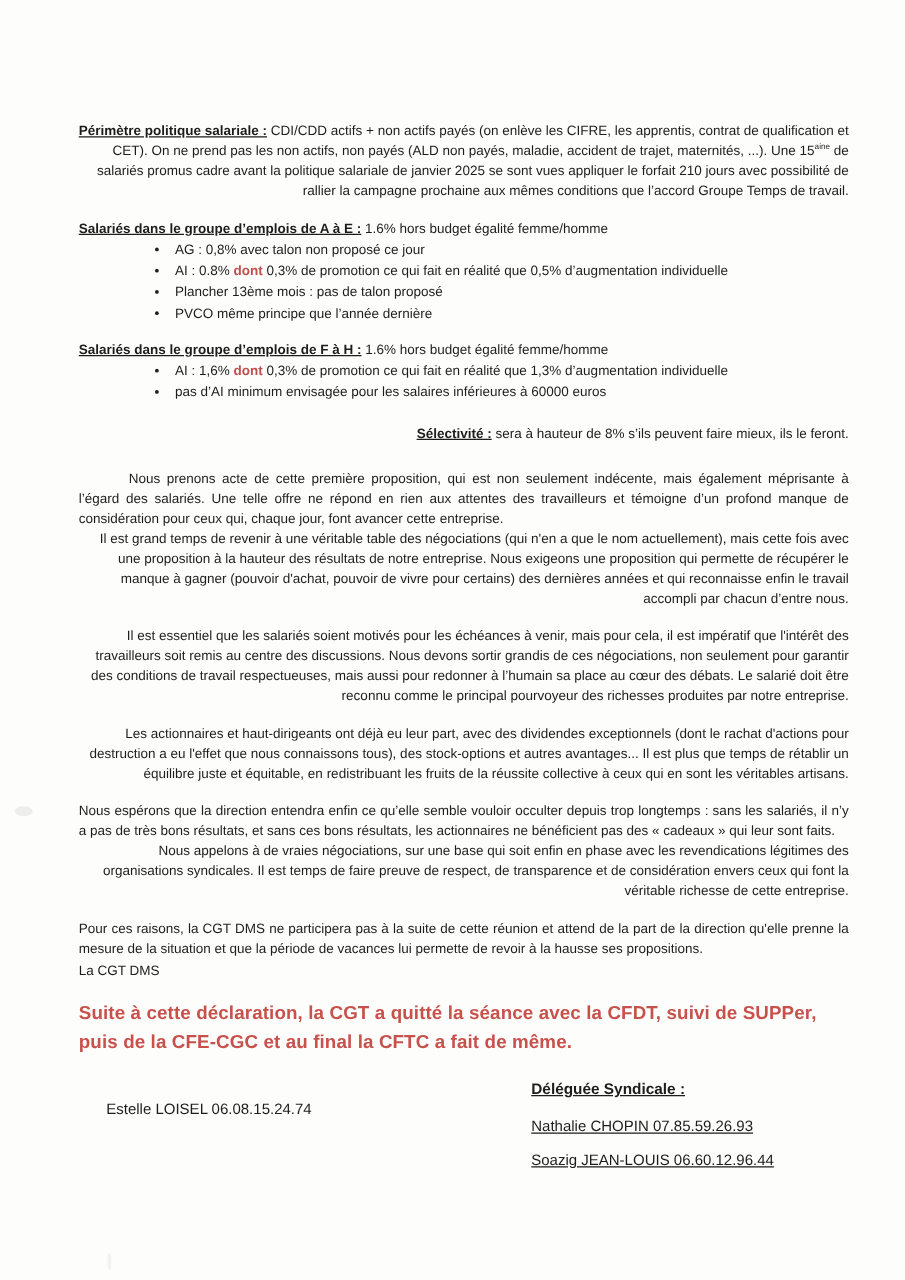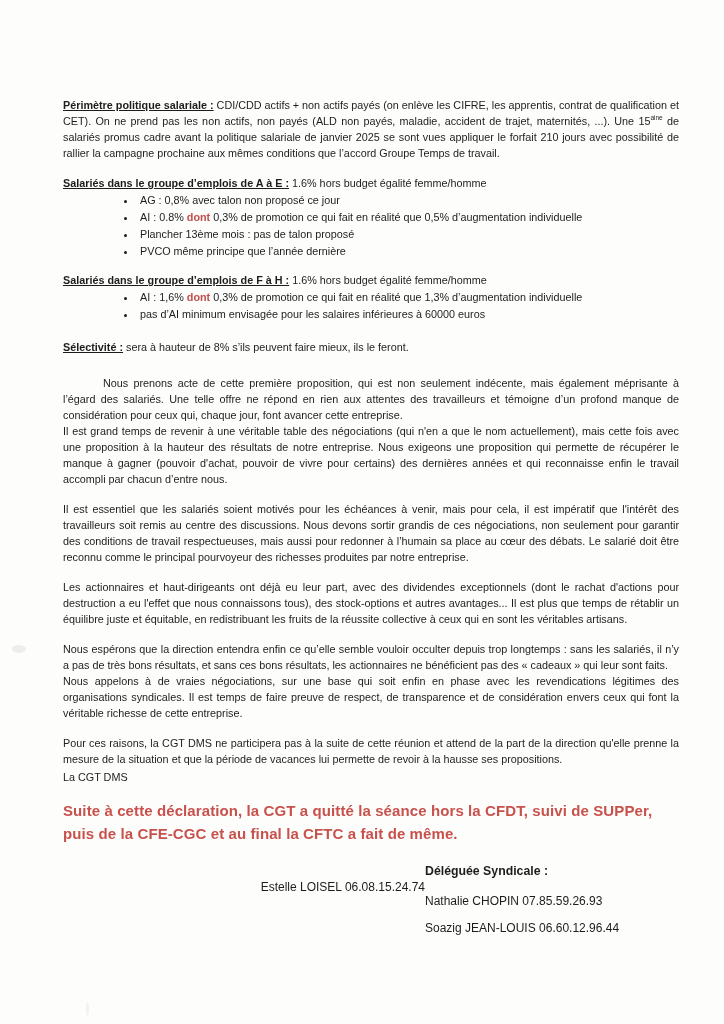--- a/index.html
+++ b/index.html
@@ -15,37 +15,37 @@
     line-height:16px;
     color:#1d1d1d;
     overflow:hidden;
   }
   .justify{text-align:justify;}
   p{margin:0;}
   .bold{font-weight:700;}
   .underline{text-decoration:underline;margin-top:40px;}
   .red{color:#c0504d;}
   sup.sup{font-size:6.5px;vertical-align:super;line-height:0;}
-  .gap-b{margin-bottom:14px;}
+  .gap-b{margin-bottom:14px;text-align:right;}
   .heading-row{padding-left:88px;margin:12px 0 14px 0;font-weight:700;}
   .heading-title{margin-left:24px;text-decoration:underline;}
   ul.bullets{list-style:disc;margin:1px 0 12px 0;padding-left:74px;}
   ul.bullets li{padding-left:3px;line-height:17px;}
   .first-indent{text-indent:40px;}
   .signature{text-align:left;margin:2px 22px 10px 0;}
   .aftermath{
     color:#c8514c;font-weight:700;font-size:15px;line-height:23px;
     margin:14px 0 18px 0;letter-spacing:.1px;
   }
   .contacts{display:flex;padding-left:22px;font-size:12.3px;line-height:16px;}
   .contacts .col-left{width:340px;flex:none;}
-  .contacts .col-right{flex:1;}
+  .contacts .col-right{flex:1;text-decoration:underline;}
   .contact-label{font-weight:700;}
   .contact-name{font-weight:400;font-size:12px;margin-top:16px;}
-  .col-left .contact-name{text-align:right;}
+  .col-left .contact-name{}
   .col-right .contact-name{margin-top:14px;}
   .col-right .contact-name + .contact-name{margin-top:11px;}
   
   .artifact{position:absolute;background:#d9d9d6;border-radius:50%;opacity:.45;pointer-events:none;}
   .a1{left:12px;top:645px;width:14px;height:8px;}
   .a2{left:86px;top:1002px;width:3px;height:14px;opacity:.3;}
 </style>
 </head>
 <body>
 
@@ -80,21 +80,21 @@
 
   <p class="justify first-indent">Nous prenons acte de cette première proposition, qui est non seulement indécente, mais également méprisante à l’égard des salariés. Une telle offre ne répond en rien aux attentes des travailleurs et témoigne d’un profond manque de considération pour ceux qui, chaque jour, font avancer cette entreprise.</p>
   <p class="justify gap-b">Il est grand temps de revenir à une véritable table des négociations (qui n'en a que le nom actuellement), mais cette fois avec une proposition à la hauteur des résultats de notre entreprise. Nous exigeons une proposition qui permette de récupérer le manque à gagner (pouvoir d'achat, pouvoir de vivre pour certains) des dernières années et qui reconnaisse enfin le travail accompli par chacun d’entre nous.</p>
   <p class="justify gap-b">Il est essentiel que les salariés soient motivés pour les échéances à venir, mais pour cela, il est impératif que l'intérêt des travailleurs soit remis au centre des discussions. Nous devons sortir grandis de ces négociations, non seulement pour garantir des conditions de travail respectueuses, mais aussi pour redonner à l’humain sa place au cœur des débats. Le salarié doit être reconnu comme le principal pourvoyeur des richesses produites par notre entreprise.</p>
   <p class="justify gap-b">Les actionnaires et haut-dirigeants ont déjà eu leur part, avec des dividendes exceptionnels (dont le rachat d'actions pour destruction a eu l'effet que nous connaissons tous), des stock-options et autres avantages... Il est plus que temps de rétablir un équilibre juste et équitable, en redistribuant les fruits de la réussite collective à ceux qui en sont les véritables artisans.</p>
   <p class="justify">Nous espérons que la direction entendra enfin ce qu’elle semble vouloir occulter depuis trop longtemps : sans les salariés, il n’y a pas de très bons résultats, et sans ces bons résultats, les actionnaires ne bénéficient pas des « cadeaux » qui leur sont faits.</p>
   <p class="justify gap-b">Nous appelons à de vraies négociations, sur une base qui soit enfin en phase avec les revendications légitimes des organisations syndicales. Il est temps de faire preuve de respect, de transparence et de considération envers ceux qui font la véritable richesse de cette entreprise.</p>
   <p class="justify">Pour ces raisons, la CGT DMS ne participera pas à la suite de cette réunion et attend de la part de la direction qu'elle prenne la mesure de la situation et que la période de vacances lui permette de revoir à la hausse ses propositions.</p>
   <p class="signature">La CGT DMS</p>
 
-  <p class="aftermath">Suite à cette déclaration, la CGT a quitté la séance hors la CFDT, suivi de SUPPer, puis de la CFE-CGC et au final la CFTC a fait de même.</p>
+  <p class="aftermath">Suite à cette déclaration, la CGT a quitté la séance avec la CFDT, suivi de SUPPer, puis de la CFE-CGC et au final la CFTC a fait de même.</p>
 
   <div class="contacts">
     <div class="col-left">
       <div class="contact-name">Estelle LOISEL 06.08.15.24.74</div>
     </div>
     <div class="col-right">
       <div class="contact-label">Déléguée Syndicale :</div>
       <div class="contact-name">Nathalie CHOPIN 07.85.59.26.93</div>
       <div class="contact-name">Soazig JEAN-LOUIS 06.60.12.96.44</div>
     </div>

